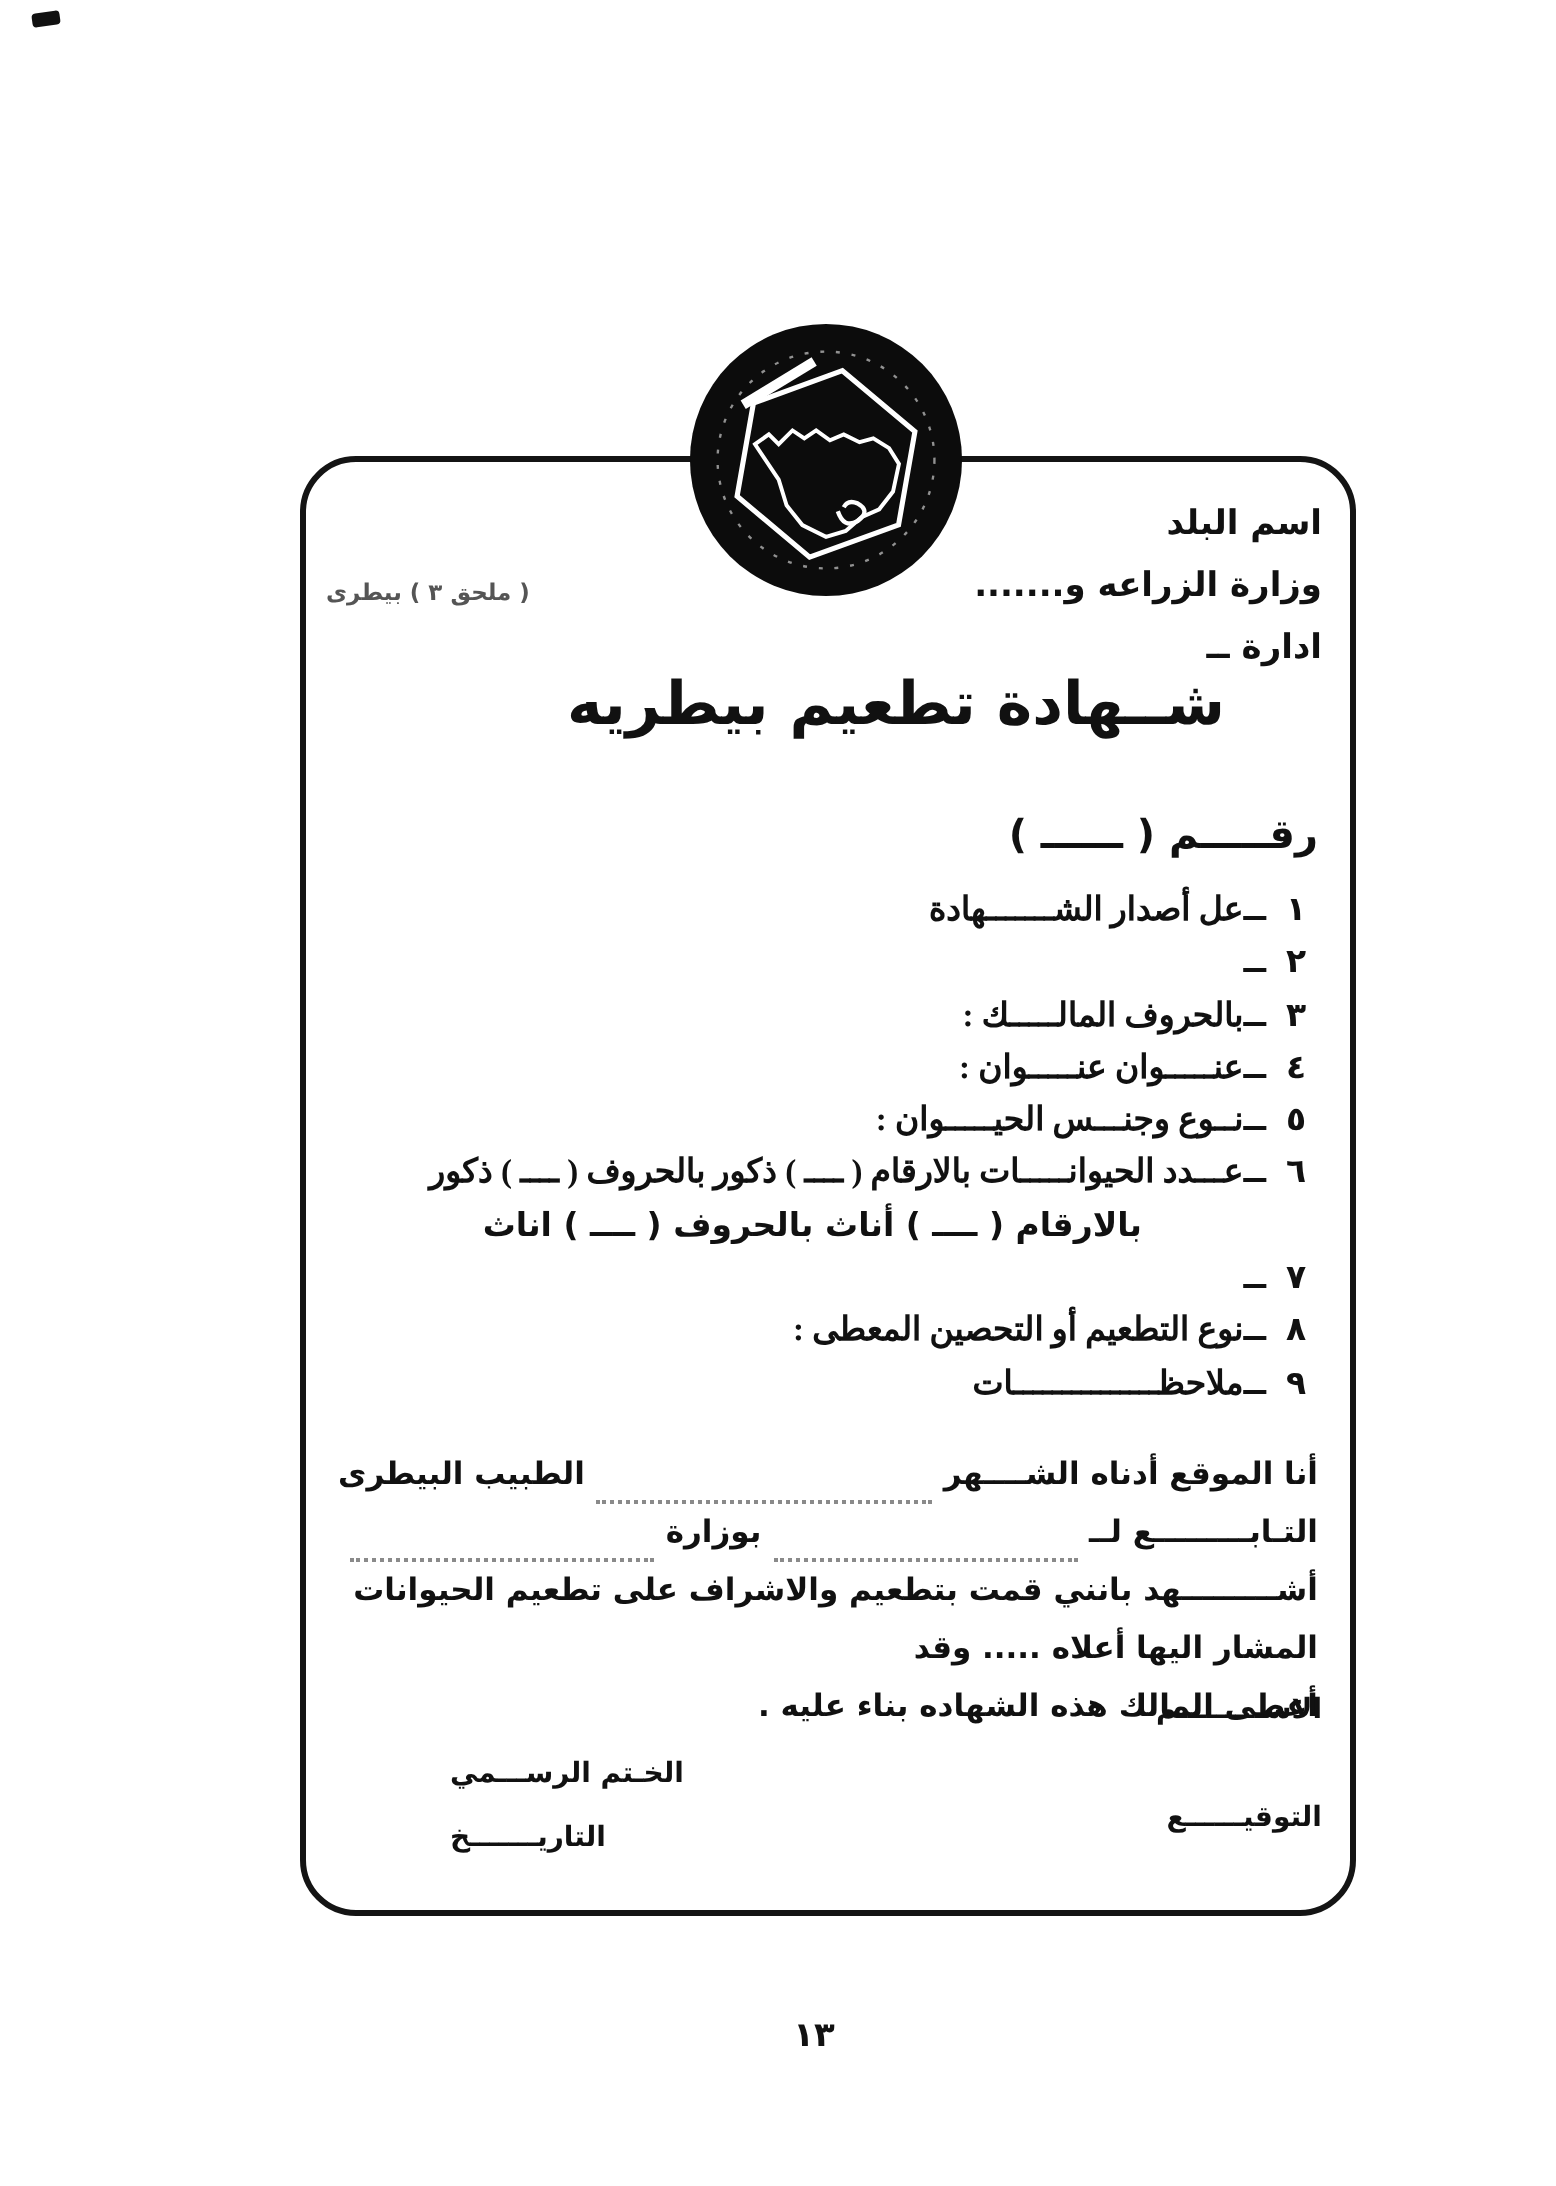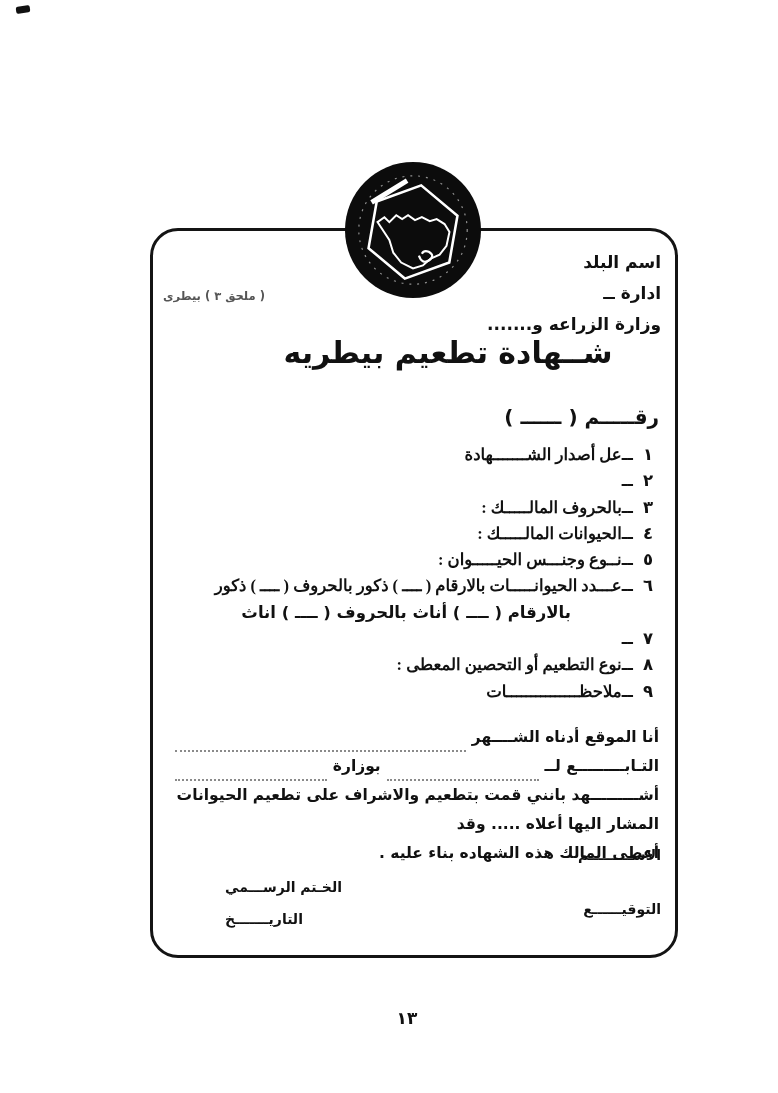--- a/index.html
+++ b/index.html
@@ -96,22 +96,22 @@
       <path d="M76,96 q3,9 10,5 q7,-5 0,-9 q-5,-2 -7,2" fill="none" stroke="#ffffff" stroke-width="2.2"></path>
     </svg>
   </div>
 
   <div class="cert-box">
 
     <div class="annex-note">( ملحق ٣ ) بيطرى</div>
 
     <div class="hdr">
       <div>اسم البلد</div>
+      <div>وزارة الزراعه و.......</div>
       <div>ادارة ــ</div>
-      <div>وزارة الزراعه و.......</div>
     </div>
 
     <div class="cert-title">شــهادة تطعيم بيطريه</div>
 
     <div class="num-line">رقـــــم ( ــــــ )</div>
 
     <div class="fields">
       <div class="field-row">
         <span class="f-num">١</span>
         <span class="f-dash">ــ</span>
@@ -122,21 +122,21 @@
         <span class="f-dash">ــ</span>
       </div>
       <div class="field-row">
         <span class="f-num">٣</span>
         <span class="f-dash">ــ</span>
         <span class="f-text">بالحروف المالـــــك :</span>
       </div>
       <div class="field-row">
         <span class="f-num">٤</span>
         <span class="f-dash">ــ</span>
-        <span class="f-text">الحيوانات المالـــــك :</span>
+        <span class="f-text">عنـــــوان عنـــــوان :</span>
       </div>
       <div class="field-row">
         <span class="f-num">٥</span>
         <span class="f-dash">ــ</span>
         <span class="f-text">نــوع وجنـــس الحيـــــوان :</span>
       </div>
       <div class="field-row">
         <span class="f-num">٦</span>
         <span class="f-dash">ــ</span>
         <span class="f-text">عـــدد الحيوانـــــات بالارقام ( ــــ ) ذكور بالحروف ( ــــ ) ذكور</span>
@@ -155,20 +155,21 @@
         <span class="f-num">٩</span>
         <span class="f-dash">ــ</span>
         <span class="f-text">ملاحظـــــــــــــــات</span>
       </div>
     </div>
 
     <div class="decl">
       <div class="decl-row">
         <span class="decl-text">أنا الموقع أدناه الشــــهر</span>
         <span class="dots"></span>
+        <span class="decl-text">الطبيب البيطرى</span>
       </div>
       <div class="decl-row">
         <span class="decl-text">التـابـــــــــع لــ</span>
         <span class="dots"></span>
         <span class="decl-text">بوزارة</span>
         <span class="dots"></span>
       </div>
       <div class="decl-text">أشـــــــــهد بانني قمت بتطعيم والاشراف على تطعيم الحيوانات المشار اليها أعلاه ..... وقد</div>
       <div class="decl-text">أعطى المالك هذه الشهاده بناء عليه .</div>
     </div>

